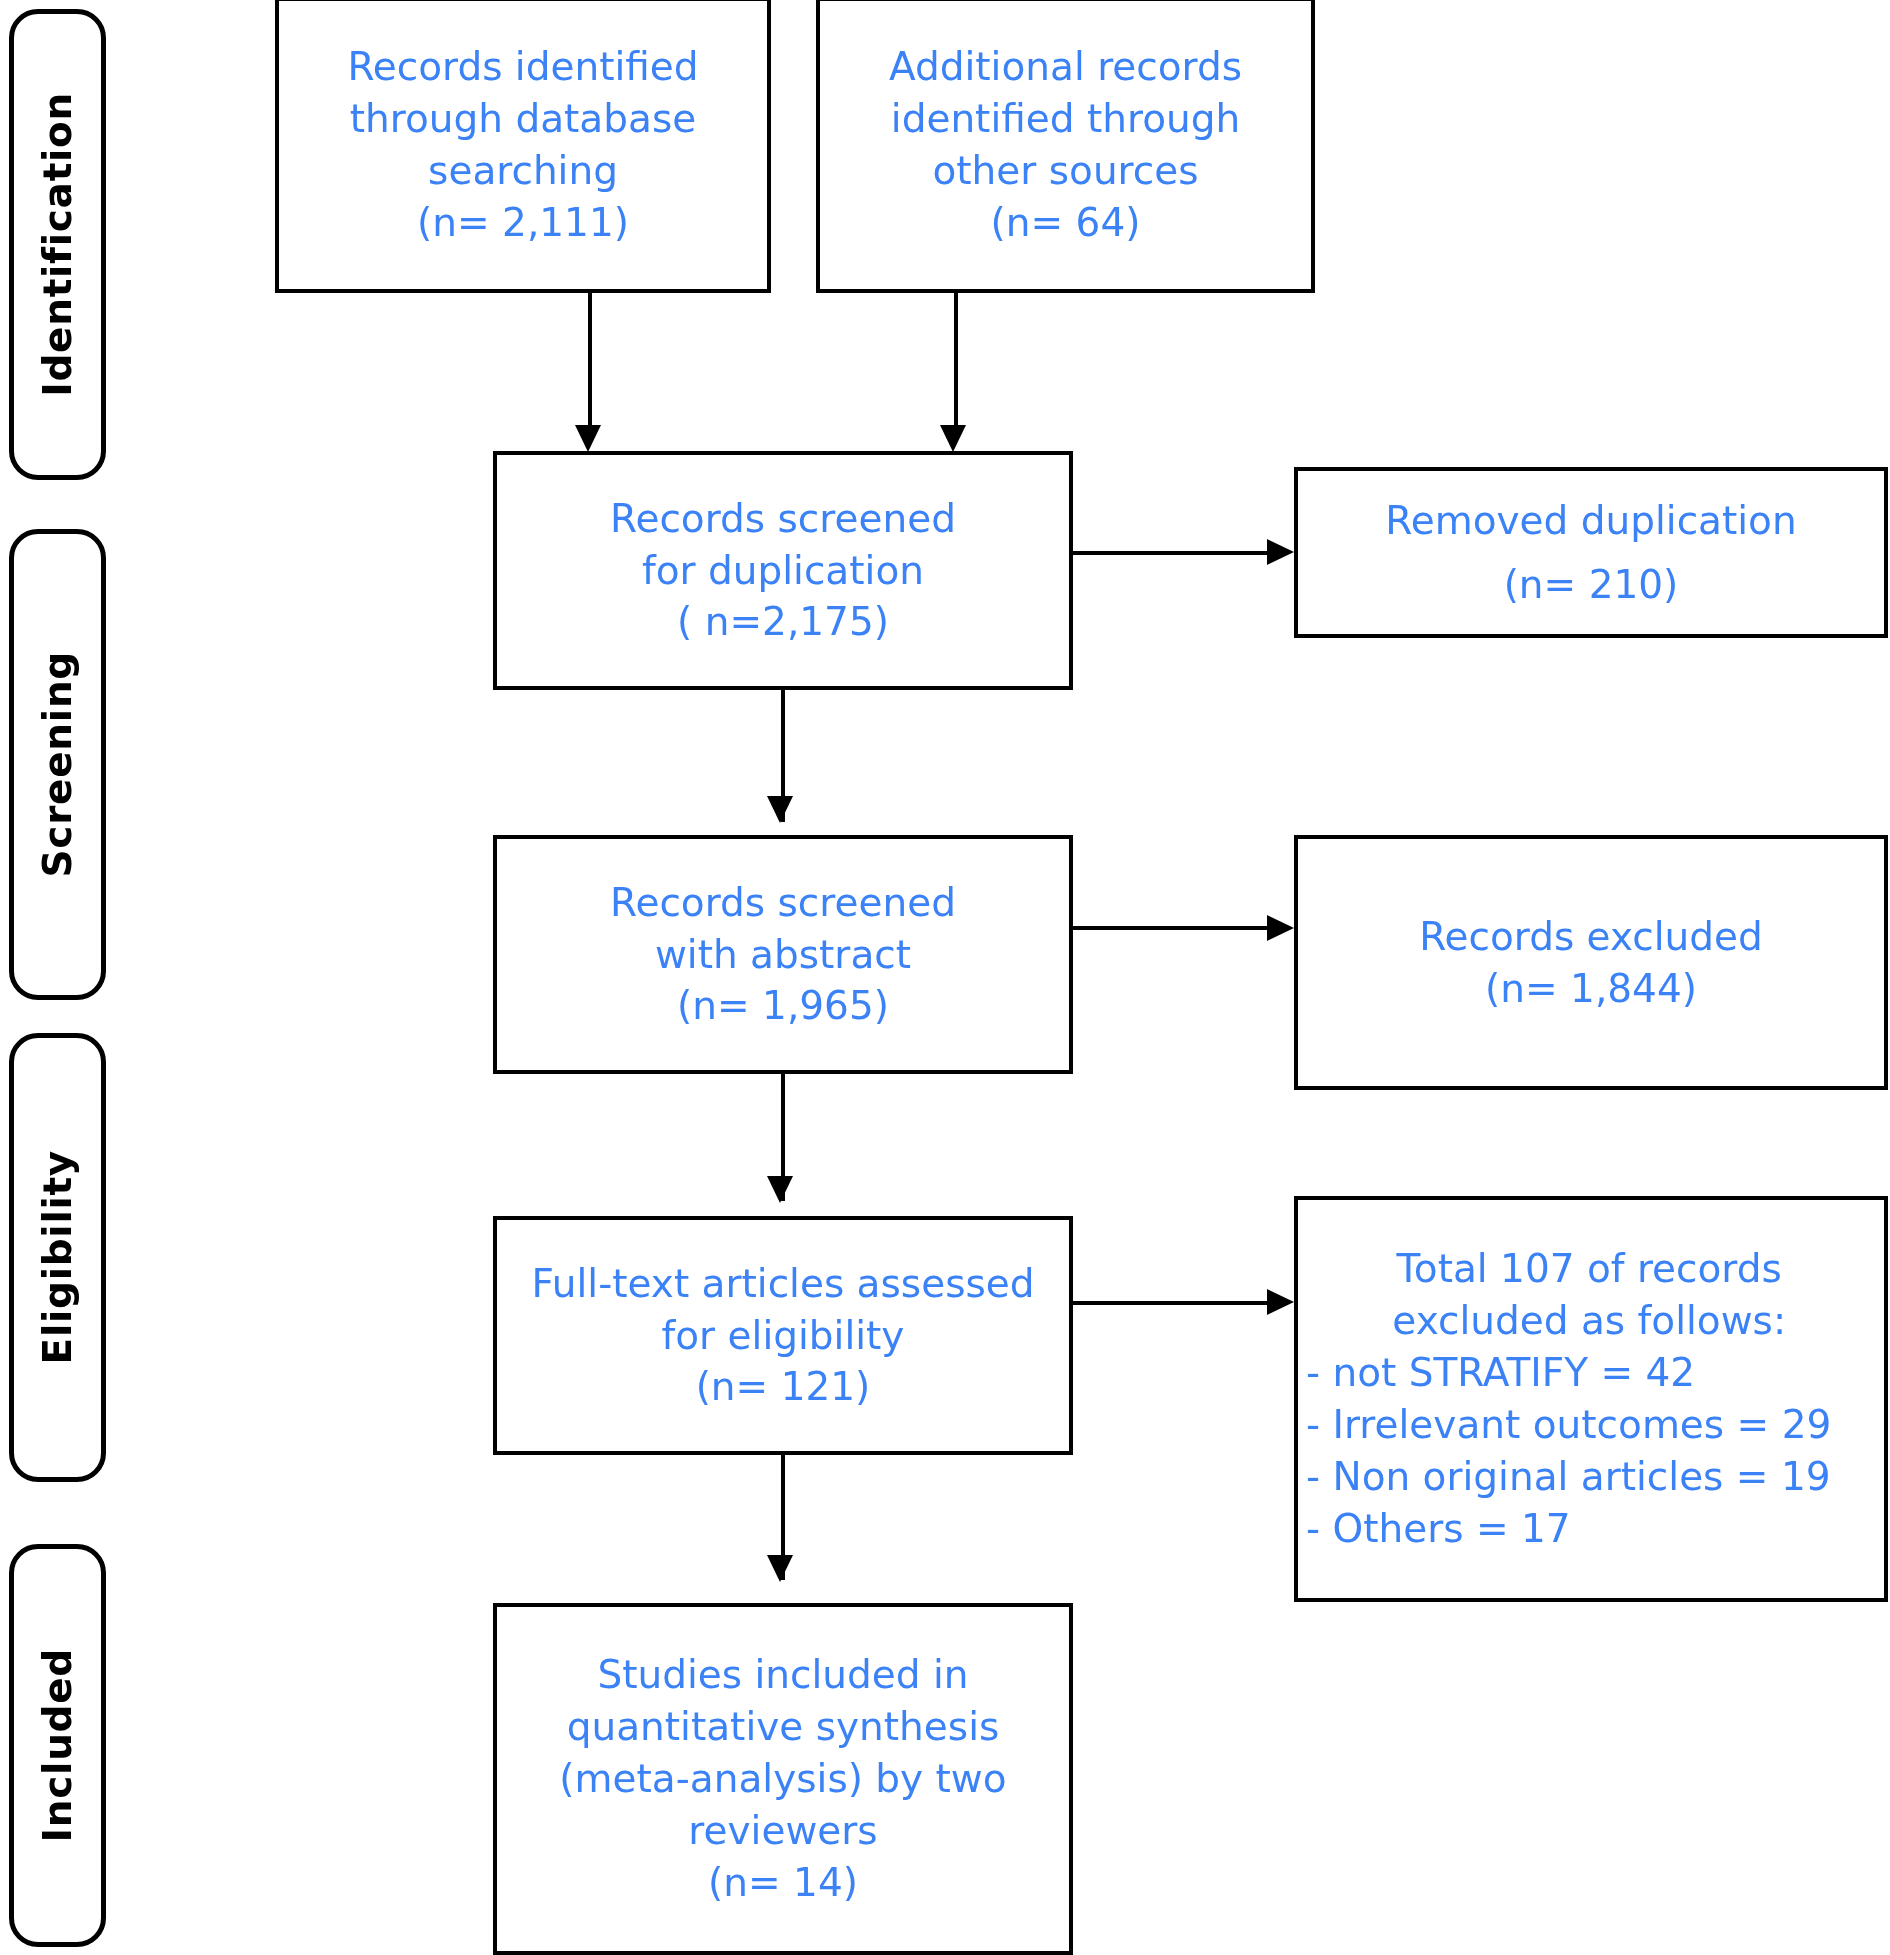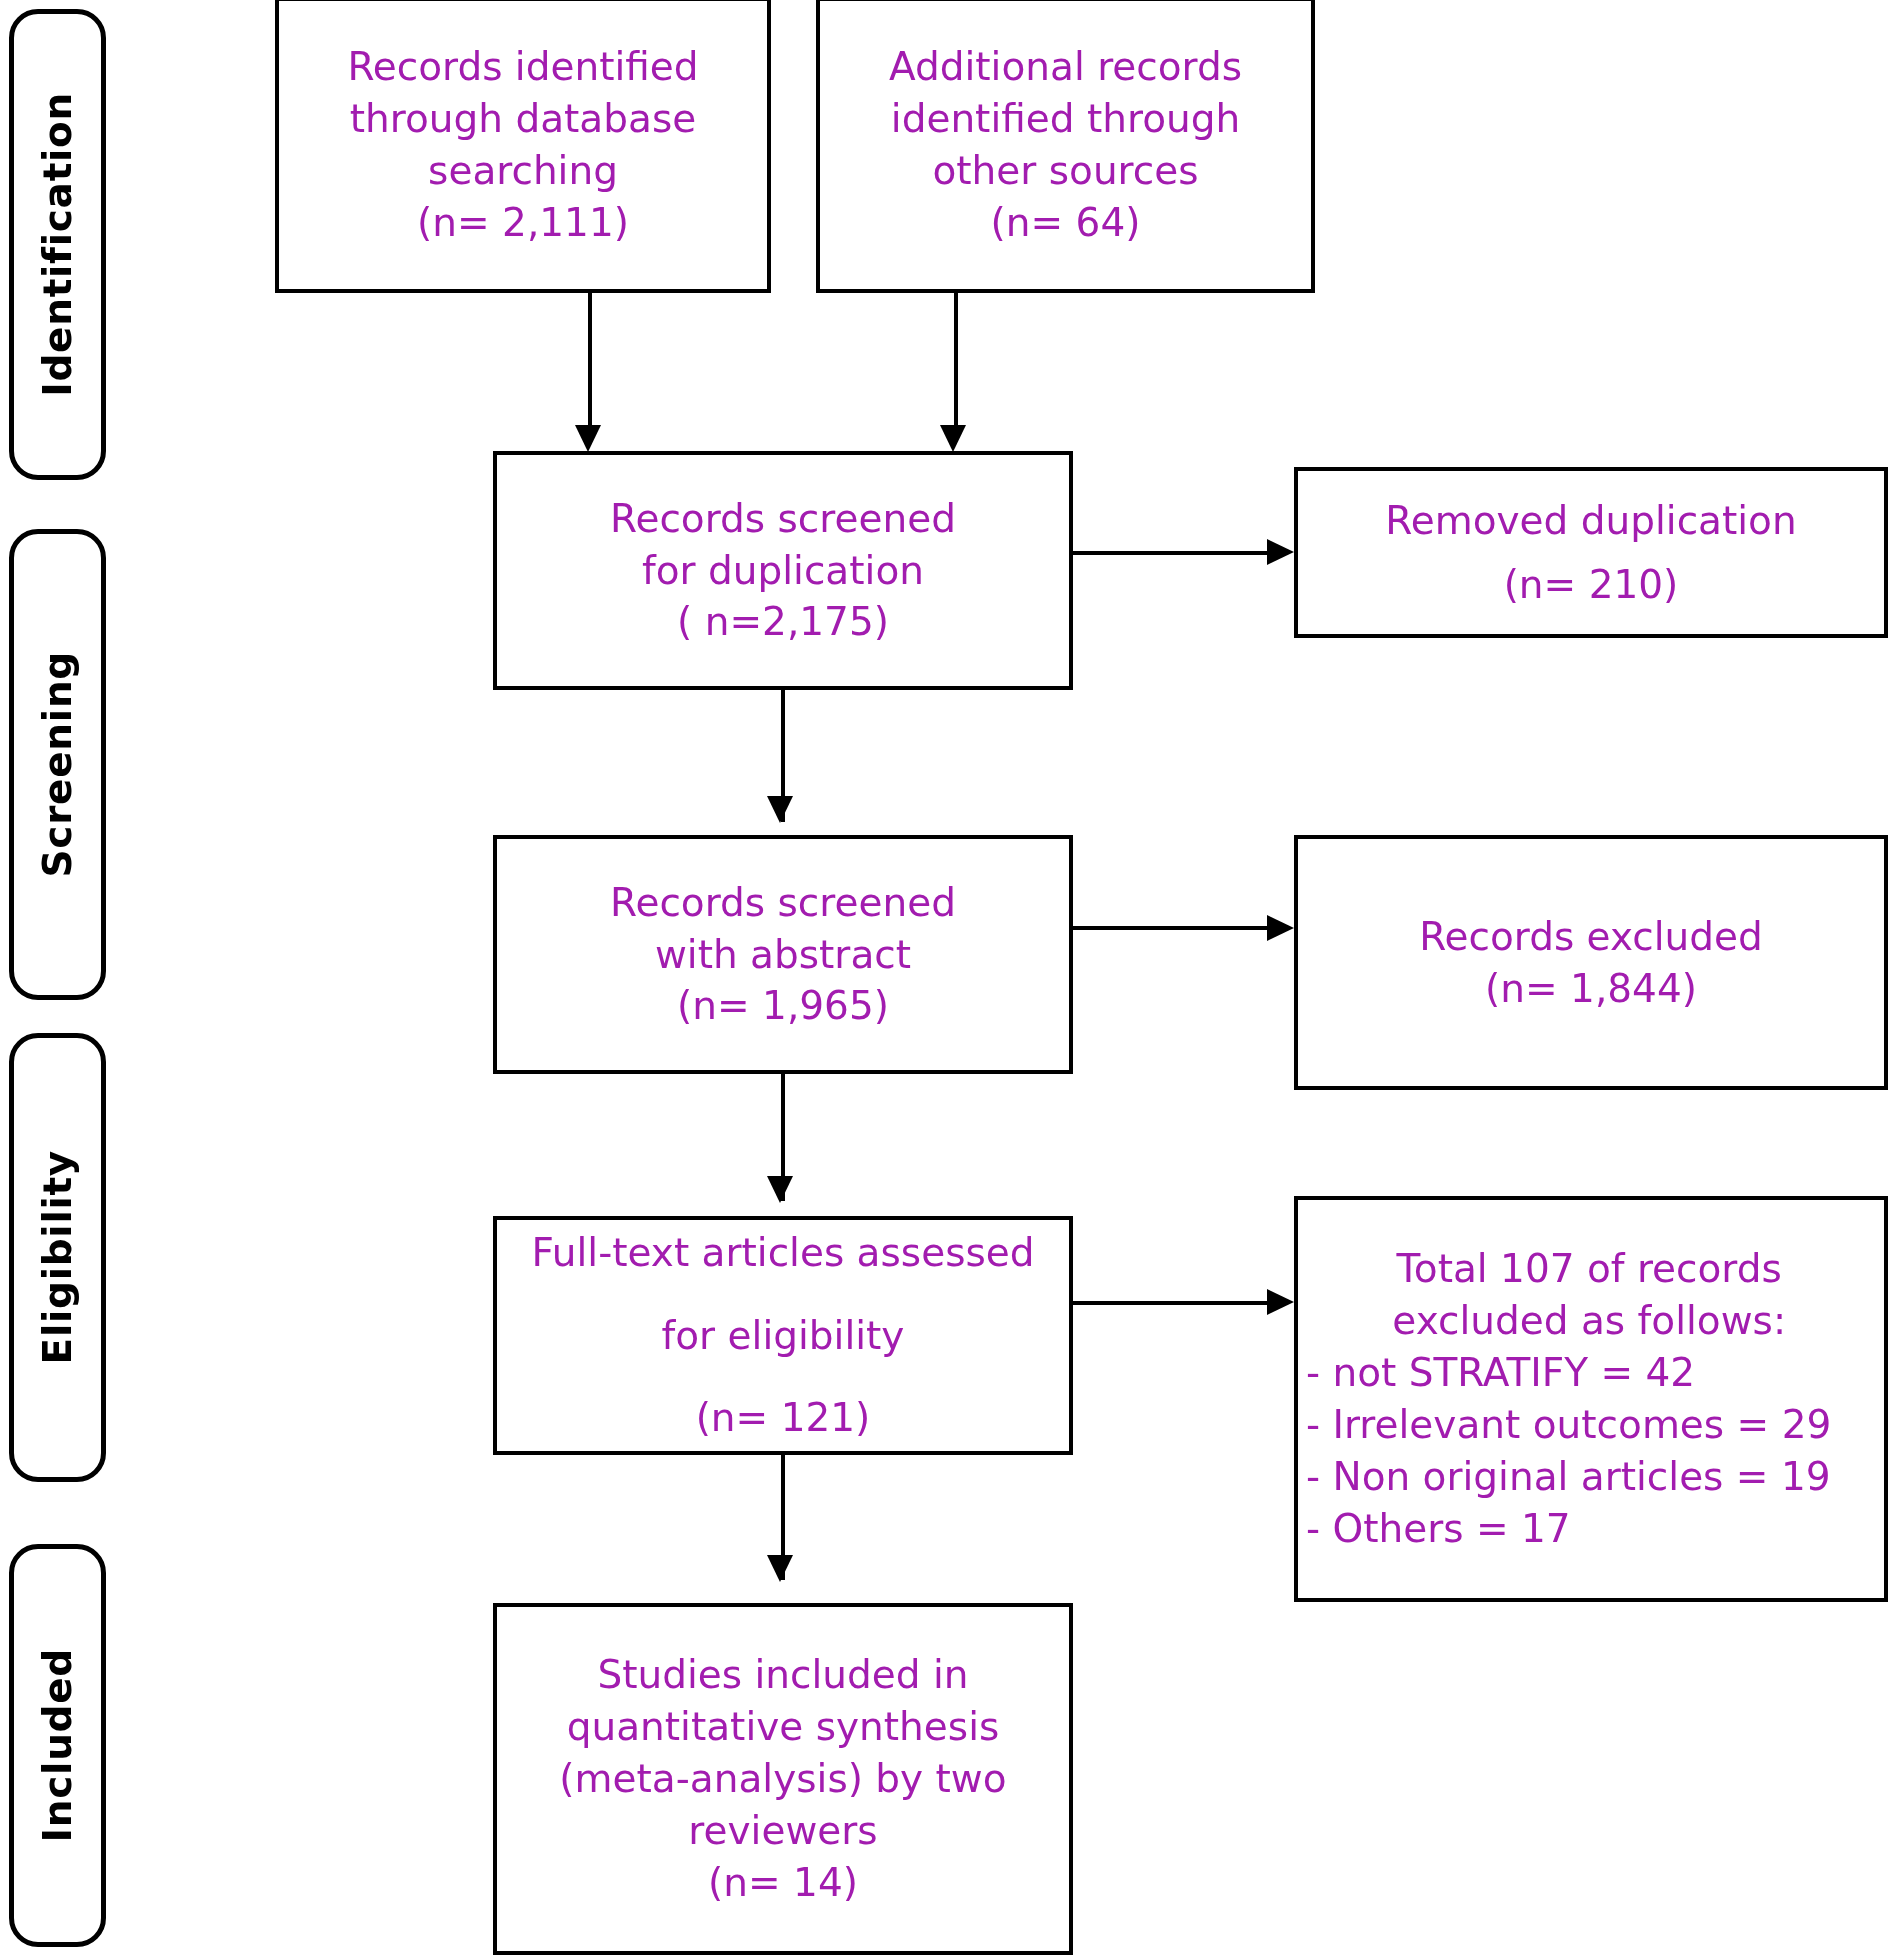--- a/index.html
+++ b/index.html
@@ -48,21 +48,21 @@
     background: #ffffff;
     display: flex;
     flex-direction: column;
     align-items: center;
     justify-content: center;
     padding: 7.2px 11.6px;
   }
   .flow-box .line {
     font-size: 39px;
     line-height: 1.33;
-    color: #a21caf;
+    color: #3b82f6;
     text-align: center;
     white-space: nowrap;
   }
   .flow-box.left-align .line {
     text-align: left;
     align-self: flex-start;
   }
 
   
   .vline {
@@ -160,21 +160,21 @@
     <div class="line">Records excluded</div>
     <div class="line">(n= 1,844)</div>
   </div>
 
   <div class="hline" style="left:1073px; top:926px; width:196px;"></div>
   <div class="arrow-right" style="left:1267px; top:915px;"></div>
 
   <div class="vline" style="left:781px; top:1074px; height:127px;"></div>
   <div class="arrow-down" style="left:767px; top:1176px;"></div>
 
-  <div class="flow-box" style="left:493px; top:1216px; width:580px; height:239px;justify-content:space-between;">
+  <div class="flow-box" style="left:493px; top:1216px; width:580px; height:239px;">
     <div class="line">Full-text articles assessed</div>
     <div class="line">for eligibility</div>
     <div class="line">(n= 121)</div>
   </div>
 
   <div class="flow-box left-align" style="left:1294px; top:1196px; width:594px; height:406px;padding-left:8px;">
     <div class="line" style="align-self:center; text-align:center;">Total 107 of records</div>
     <div class="line" style="align-self:center; text-align:center;">excluded as follows:</div>
     <div class="line">- not  STRATIFY  = 42</div>
     <div class="line">- Irrelevant outcomes = 29</div>

